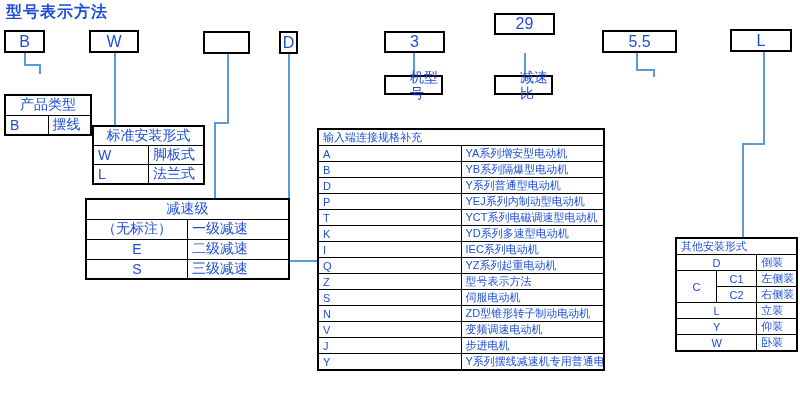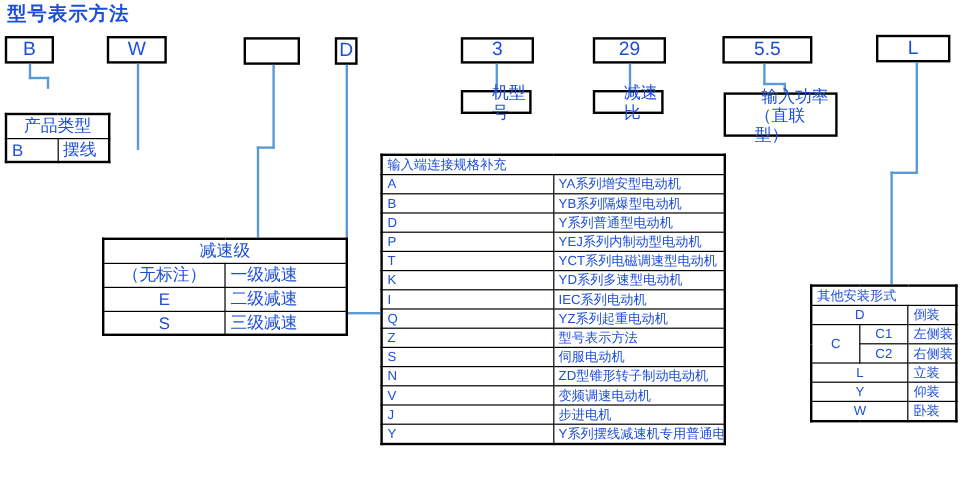--- a/index.html
+++ b/index.html
@@ -72,21 +72,21 @@
 
 <div class="canvas">
 
   <div class="title">型号表示方法</div>
 
   <div class="codebox" style="left:4px; top:30px; width:41px; height:23px;">B</div>
   <div class="codebox" style="left:89px; top:30px; width:50px; height:23px;">W</div>
   <div class="codebox" style="left:203px; top:31px; width:47px; height:23px;"></div>
   <div class="codebox" style="left:279px; top:31px; width:19px; height:23px;">D</div>
   <div class="codebox" style="left:384px; top:31px; width:61px; height:22px;">3</div>
-  <div class="codebox" style="left:494px; top:31px; width:61px; height:22px;">29</div>
+  <div class="codebox" style="left:494px; top:13px; width:61px; height:22px;">29</div>
   <div class="codebox" style="left:602px; top:30px; width:75px; height:23px;">5.5</div>
   <div class="codebox" style="left:730px; top:29px; width:62px; height:23px;">L</div>
 
   <div class="vline" style="left:24px; top:53px; height:13px;"></div>
   <div class="hline" style="left:24px; top:64px; width:17px;"></div>
   <div class="vline" style="left:39px; top:64px; height:10px;"></div>
 
   <div class="vline" style="left:114px; top:53px; height:72px;"></div>
 
   <div class="vline" style="left:227px; top:54px; height:70px;"></div>
@@ -107,37 +107,48 @@
   <div class="vline" style="left:763px; top:52px; height:93px;"></div>
   <div class="hline" style="left:742px; top:143px; width:23px;"></div>
   <div class="vline" style="left:742px; top:143px; height:94px;"></div>
 
   <div class="labelbox" style="left:384px; top:75px; width:59px; height:20px;">
     <span>机型号</span>
   </div>
   <div class="labelbox" style="left:494px; top:75px; width:59px; height:20px;">
     <span>减速比</span>
   </div>
-  <div class="labelbox" style="left:603px; top:77px; width:95px; height:37px;">
-    <span>输入功率</span>
-    <span>（直联型）</span>
-  </div>
 
   <table class="tbl t-product" style="left:4px; top:74px; width:88px;margin-top:20px;">
     <tbody>
         <tr>
       <td colspan="2" class="center">产品类型</td>
     </tr>
     <tr>
       <td style="width:41px;">B</td>
       <td>摆线</td>
     </tr>
   </tbody>
     </table>
 
+  <table class="tbl t-mount" style="left:92px; top:125px; width:113px;">
+    <tbody>
+        <tr>
+      <td colspan="2" class="center">标准安装形式</td>
+    </tr>
+    <tr>
+      <td style="width:49px;">W</td>
+      <td>脚板式</td>
+    </tr>
+    <tr>
+      <td>L</td>
+      <td>法兰式</td>
+    </tr>
+  </tbody>
+    </table>
 
   <table class="tbl t-stage" style="left:85px; top:198px; width:205px;">
     <tbody>
         <tr>
       <td colspan="2" class="center">减速级</td>
     </tr>
     <tr>
       <td class="center" style="width:109px;">（无标注）</td>
       <td>一级减速</td>
     </tr>

